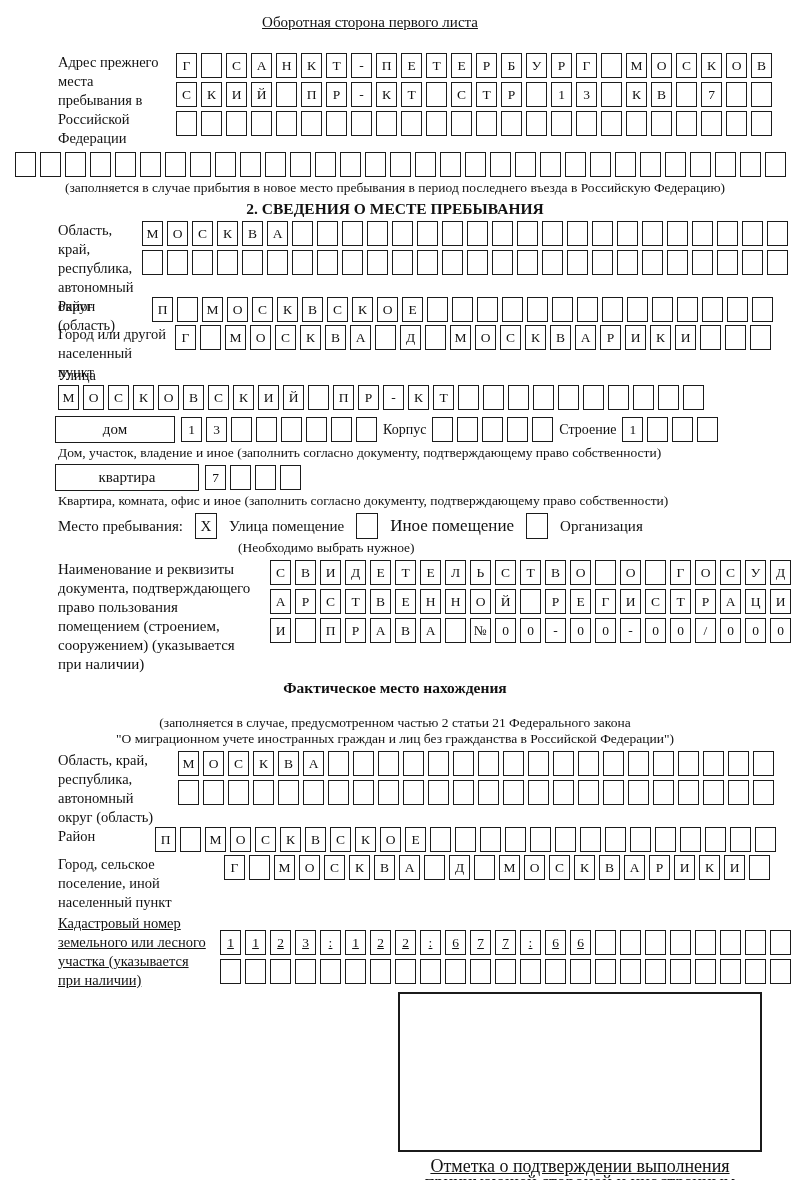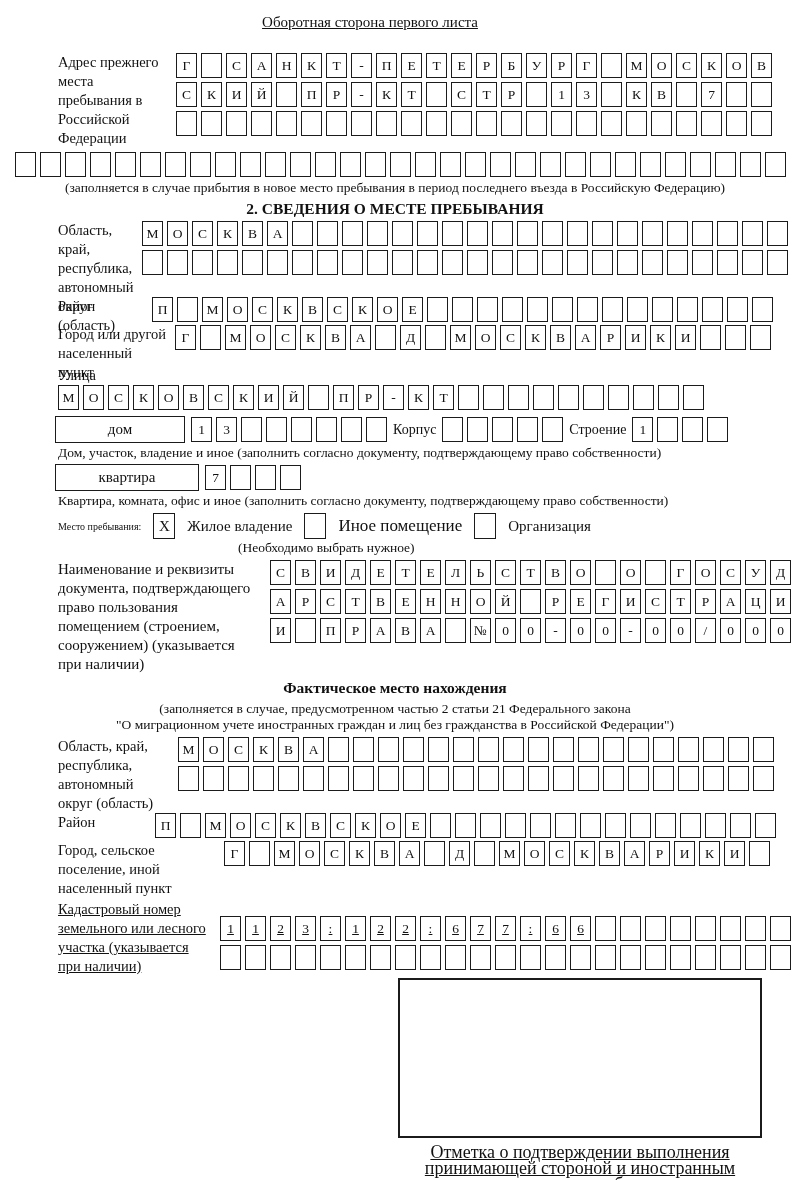--- a/index.html
+++ b/index.html
@@ -329,21 +329,21 @@
         <span class="cell"></span>
         <span class="cell"></span>
         <span class="cell"></span>
         <span class="cell"></span>
         <span class="cell"></span>
         <span class="cell"></span>
       </div>
   </div>
 
   <div class="form-line" style="margin-top:6px;margin-left:55px;align-items:center;gap:6px;">
-    <div class="bigbox" style="width:130px;">дом</div>
+    <div class="bigbox" style="width:120px;">дом</div>
     <div class="cells">
         <span class="cell">1</span>
         <span class="cell">3</span>
         <span class="cell"></span>
         <span class="cell"></span>
         <span class="cell"></span>
         <span class="cell"></span>
         <span class="cell"></span>
         <span class="cell"></span>
       </div>
@@ -370,23 +370,23 @@
     <div class="cells">
         <span class="cell">7</span>
         <span class="cell"></span>
         <span class="cell"></span>
         <span class="cell"></span>
       </div>
   </div>
   <div class="note" style="margin-left:58px;margin-top:2px;">Квартира, комната, офис и иное (заполнить согласно документу, подтверждающему право собственности)</div>
 
   <div class="stay-row" style="margin-top:4px;">
-    <span style="font-size:10px;">Место пребывания:</span>
+    <span style="font-size:15px;">Место пребывания:</span>
     <span class="checkbox">X</span>
-    <span style="font-size:15px;">Жилое владение</span>
+    <span style="font-size:15px;">Улица помещение</span>
     <span class="checkbox"></span>
     <span style="font-size:17px;">Иное помещение</span>
     <span class="checkbox"></span>
     <span style="font-size:15px;">Организация</span>
   </div>
   <div class="note" style="margin-left:238px;margin-top:1px;">(Необходимо выбрать нужное)</div>
 
   <div class="form-line" style="margin-top:4px;">
     <div class="lbl" style="width:204px;font-size:15px;">Наименование и реквизиты документа, подтверждающего право пользования помещением (строением, сооружением) (указывается при наличии)</div>
     <div class="gap8"></div>
@@ -457,21 +457,21 @@
           <span class="cell">0</span>
           <span class="cell">/</span>
           <span class="cell">0</span>
           <span class="cell">0</span>
           <span class="cell">0</span>
         </div>
     </div>
   </div>
 
   <div class="sec-title" style="margin-top:4px;">Фактическое место нахождения</div>
-  <div class="note note-center" style="margin-top:4px;">(заполняется в случае, предусмотренном частью 2 статьи 21 Федерального закона</div>
+  <div class="note note-center" style="margin-top:18px;">(заполняется в случае, предусмотренном частью 2 статьи 21 Федерального закона</div>
   <div class="note note-center">"О миграционном учете иностранных граждан и лиц без гражданства в Российской Федерации")</div>
 
   <div class="form-line" style="margin-top:4px;height:76px;">
     <div class="lbl" style="width:112px;">Область, край, республика, автономный округ (область)</div>
     <div class="gap8"></div>
     <div class="cells-col">
       <div class="cells">
           <span class="cell">М</span>
           <span class="cell">О</span>
           <span class="cell">С</span>

